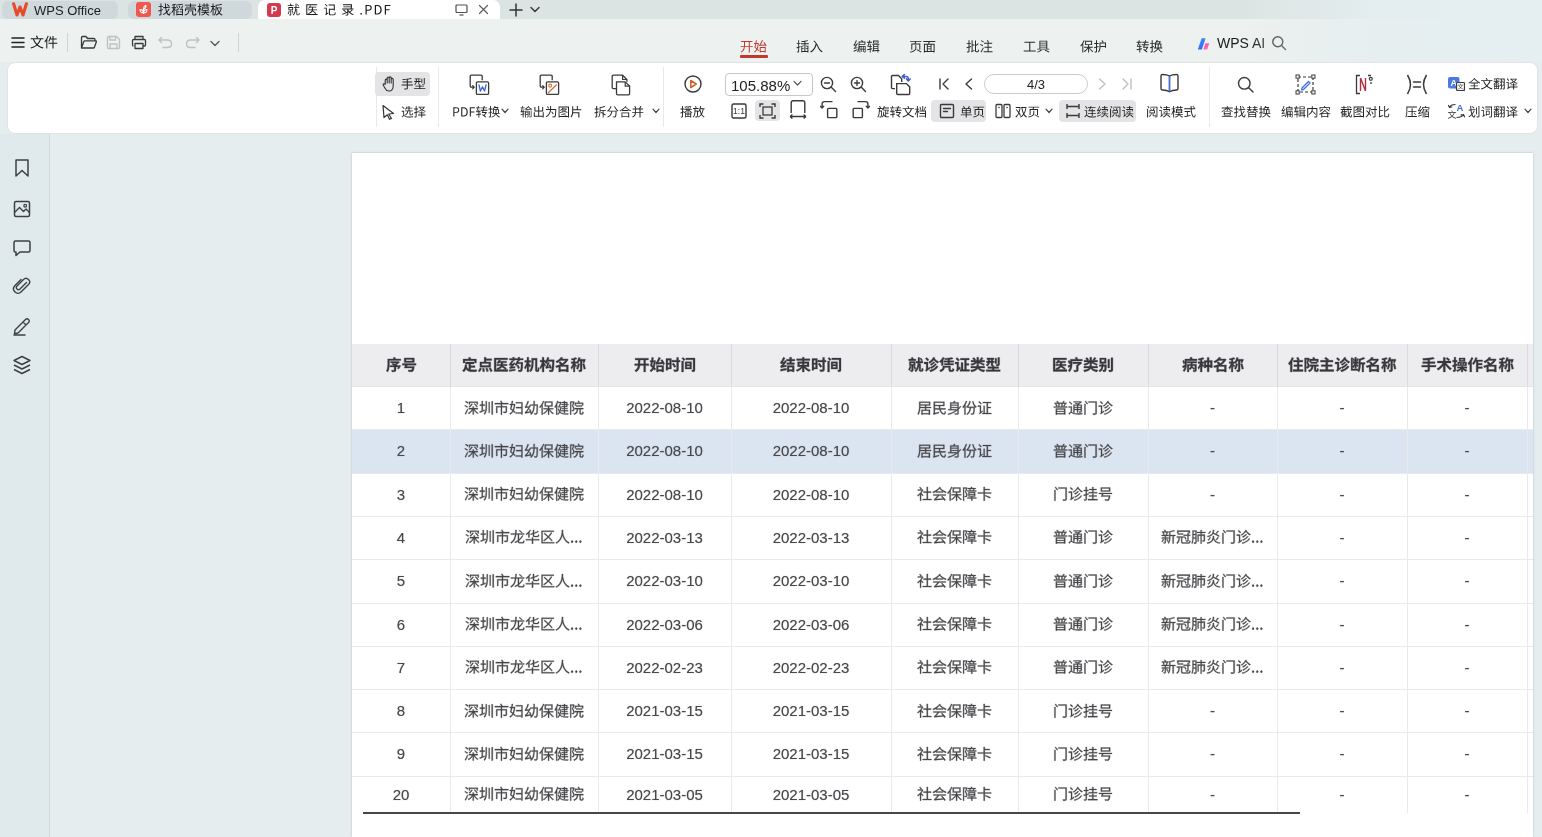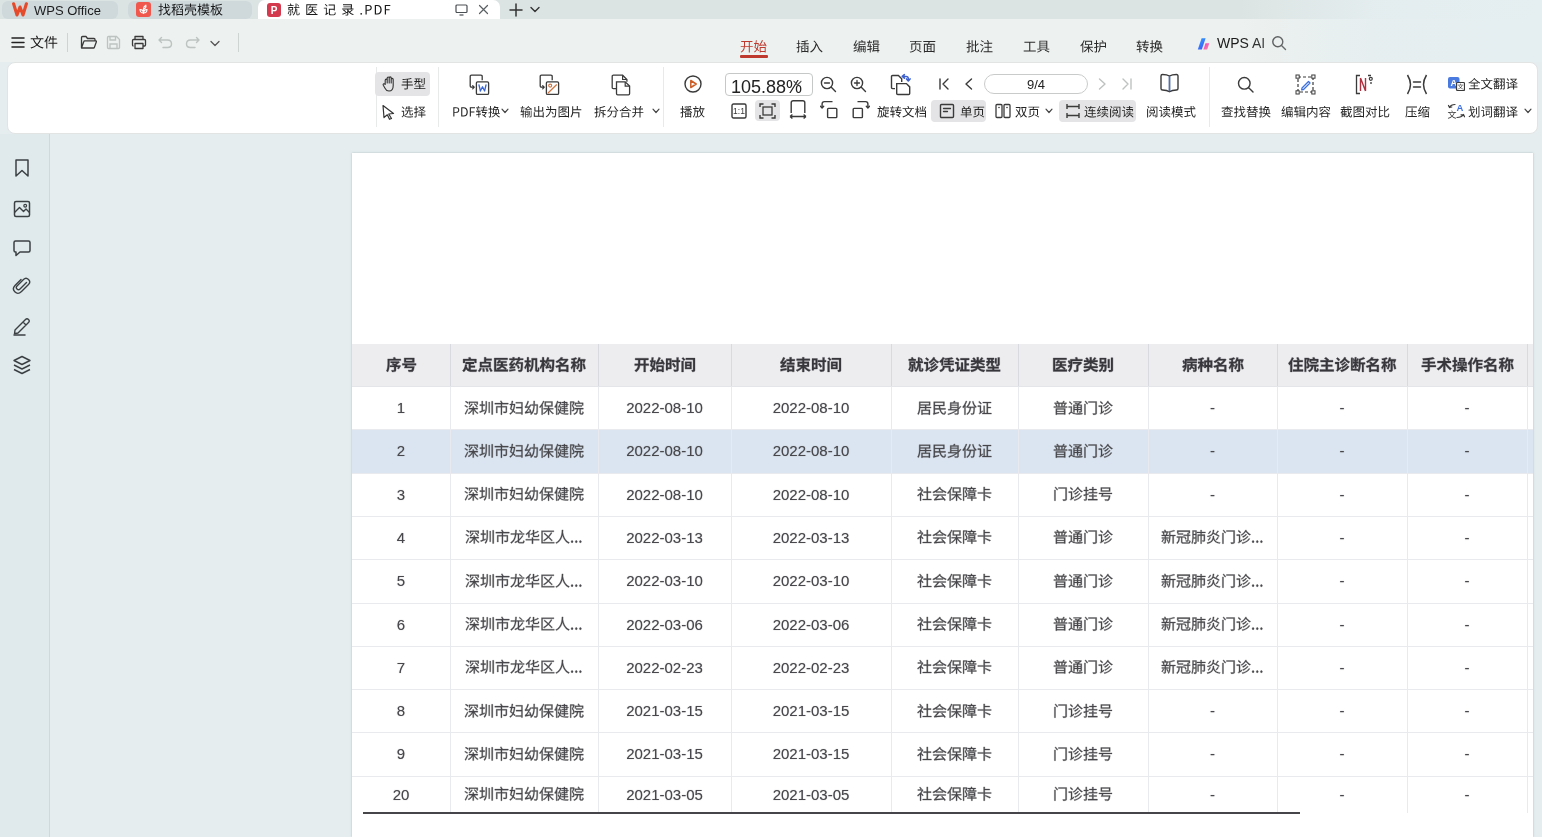--- a/index.html
+++ b/index.html
@@ -152,21 +152,21 @@
     <svg class="abs" style="left:652px;top:108px" width="8" height="6" viewBox="0 0 8 6">
       <path d="M1 1.2 L4 4.5 L7 1.2" fill="none" stroke="#444" stroke-width="1.2" stroke-linecap="round" stroke-linejoin="round"></path>
     </svg>
 
   <svg class="abs" style="left:684px;top:75px" width="18" height="18" viewBox="0 0 18 18">
     <circle cx="9" cy="9" r="8" fill="none" stroke="#3a3a3a" stroke-width="1.4"></circle>
     <path d="M6.8 5.5 L12.2 9 L6.8 12.5 Z" fill="none" stroke="#cc5f28" stroke-width="1.5" stroke-linejoin="round"></path>
   </svg>
 
   <div class="abs" style="left:725px;top:73px;width:86px;height:21px;border:1px solid #c5c8c7;border-radius:4px;background:#fff;"></div>
-  <div class="abs" style="left:731px;top:77px;width:52px;text-align:center;font-size:18px;color:#222;">105.88%</div>
+  <div class="abs" style="left:731px;top:77px;width:52px;text-align:center;font-size:15px;color:#222;">105.88%</div>
   <svg class="abs" style="left:793px;top:80px" width="9" height="7" viewBox="0 0 9 7">
       <path d="M1 1.3 L4.5 5 L8 1.3" fill="none" stroke="#555" stroke-width="1.2" stroke-linecap="round" stroke-linejoin="round"></path>
     </svg>
 
   <svg class="abs" style="left:820px;top:76px" width="17" height="17" viewBox="0 0 17 17">
     <circle cx="7" cy="7" r="5.6" fill="none" stroke="#3a3a3a" stroke-width="1.4"></circle>
     <path d="M11.3 11.3 L15.5 15.5" stroke="#3a3a3a" stroke-width="1.4" stroke-linecap="round"></path>
     <path d="M4.5 7 L9.5 7" stroke="#3a3a3a" stroke-width="1.3" stroke-linecap="round"></path>
   </svg>
   <svg class="abs" style="left:850px;top:76px" width="17" height="17" viewBox="0 0 17 17">
@@ -205,21 +205,21 @@
     <rect x="1.2" y="8.4" width="9.2" height="9.2" rx="0.8" fill="#fff" stroke="#3a3a3a" stroke-width="1.4"></rect>
   </svg>
 
   <svg class="abs" style="left:938px;top:78px" width="12" height="12" viewBox="0 0 12 12">
     <path d="M2 1 L2 11 M10 1 L5 6 L10 11" fill="none" stroke="#3a3a3a" stroke-width="1.4" stroke-linejoin="round" stroke-linecap="round"></path>
   </svg>
   <svg class="abs" style="left:964px;top:78px" width="9" height="12" viewBox="0 0 9 12">
     <path d="M7.5 1 L2 6 L7.5 11" fill="none" stroke="#3a3a3a" stroke-width="1.4" stroke-linejoin="round" stroke-linecap="round"></path>
   </svg>
   <div class="abs" style="left:984px;top:74px;width:104px;height:20px;border:1px solid #c9cbca;border-radius:10px;background:#fff;box-sizing:border-box;"></div>
-  <div class="abs" style="left:984px;top:77px;width:104px;text-align:center;font-size:13px;color:#222;">9/4</div>
+  <div class="abs" style="left:984px;top:77px;width:104px;text-align:center;font-size:13px;color:#222;">4/3</div>
   <svg class="abs" style="left:1098px;top:78px" width="9" height="12" viewBox="0 0 9 12">
     <path d="M1.5 1 L7 6 L1.5 11" fill="none" stroke="#bdc2c1" stroke-width="1.4" stroke-linejoin="round" stroke-linecap="round"></path>
   </svg>
   <svg class="abs" style="left:1121px;top:78px" width="12" height="12" viewBox="0 0 12 12">
     <path d="M10 1 L10 11 M2 1 L7 6 L2 11" fill="none" stroke="#bdc2c1" stroke-width="1.4" stroke-linejoin="round" stroke-linecap="round"></path>
   </svg>
   <svg class="abs" style="left:1159px;top:73px" width="21" height="20" viewBox="0 0 21 20">
     <path d="M10.5 3 Q8 1.5 3.5 1.5 Q2 1.5 2 3 L2 15.5 Q2 17 3.5 17 Q8 17 10.5 18.8 Q13 17 17.5 17 Q19 17 19 15.5 L19 3 Q19 1.5 17.5 1.5 Q13 1.5 10.5 3 L10.5 18.5" fill="none" stroke="#3a3a3a" stroke-width="1.4" stroke-linejoin="round"></path>
     <path d="M10.5 3.2 L10.5 18.3" stroke="#3c6fe0" stroke-width="1.4"></path>
   </svg>

